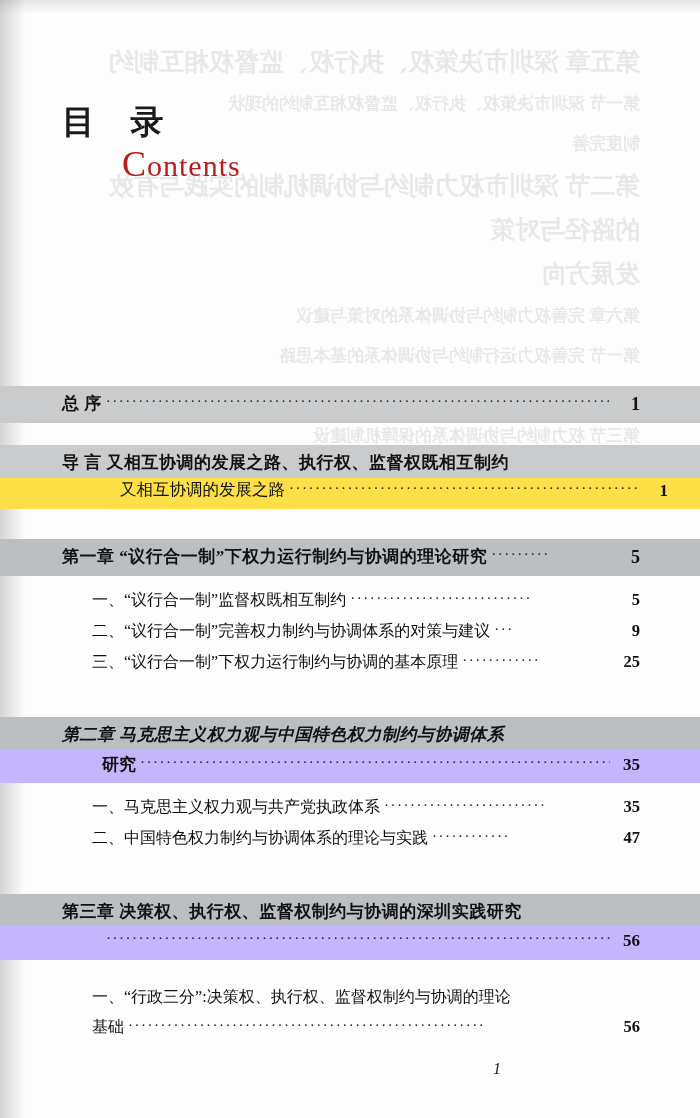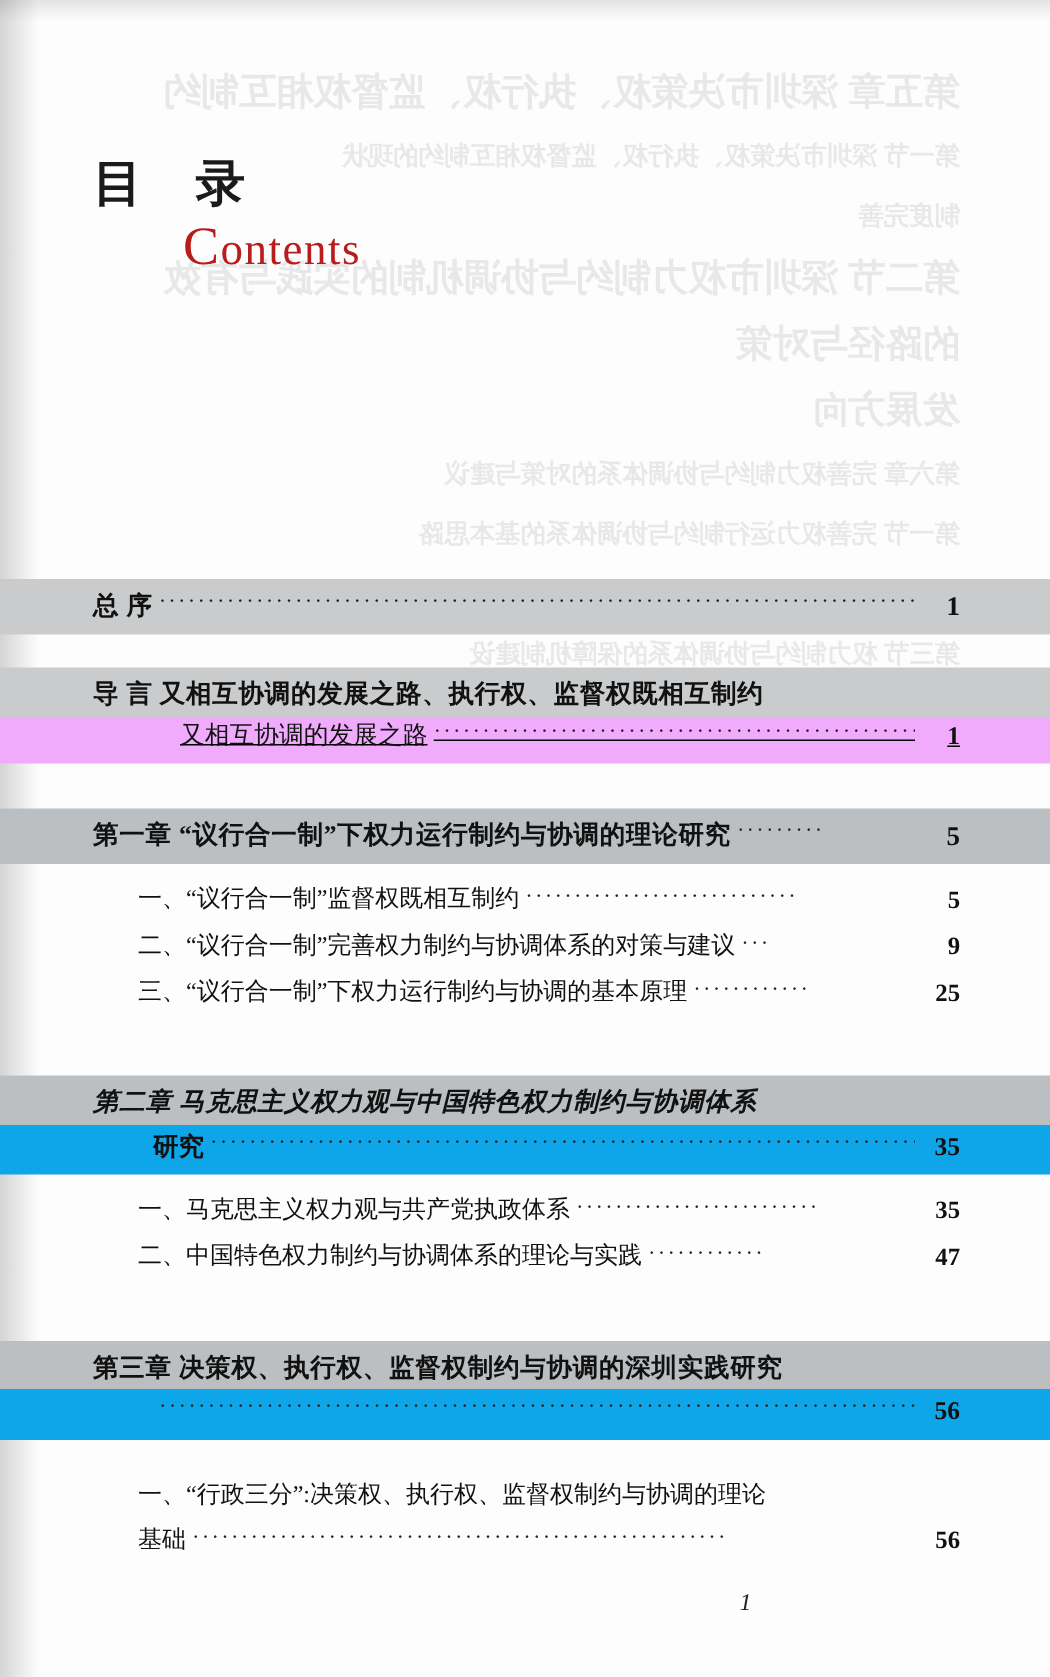--- a/index.html
+++ b/index.html
@@ -148,28 +148,27 @@
   .sub .label { font-size: 16px; }
   .sub .pg { font-weight: bold; font-size: 16.5px; }
 
   .gap-sm { height: 9px; }
   .gap-md { height: 22px; }
   .gap-lg { height: 30px; }
   .gap-xl { height: 40px; }
 
   .cont-line {
     padding: 2px 60px 6px 62px;
-    background: #0ea5e9;
+    background: #c4b5fd;
   }
   .cont-line .label { font-weight: bold; font-size: 17px; padding-left: 40px; }
 
   .guide-second {
-    padding: 0px 60px 6px 62px;
-    background: #f0abfc;
-    text-decoration: underline;
+    padding: 0px 32px 6px 62px;
+    background: #fde047;
   }
   .guide-second .label { padding-left: 58px; font-size: 16.5px; }
 
   .folio {
     position: absolute;
     right: 58px;
     bottom: 40px;
     font-family: "Liberation Serif", serif;
     font-style: italic;
     font-size: 16px;

